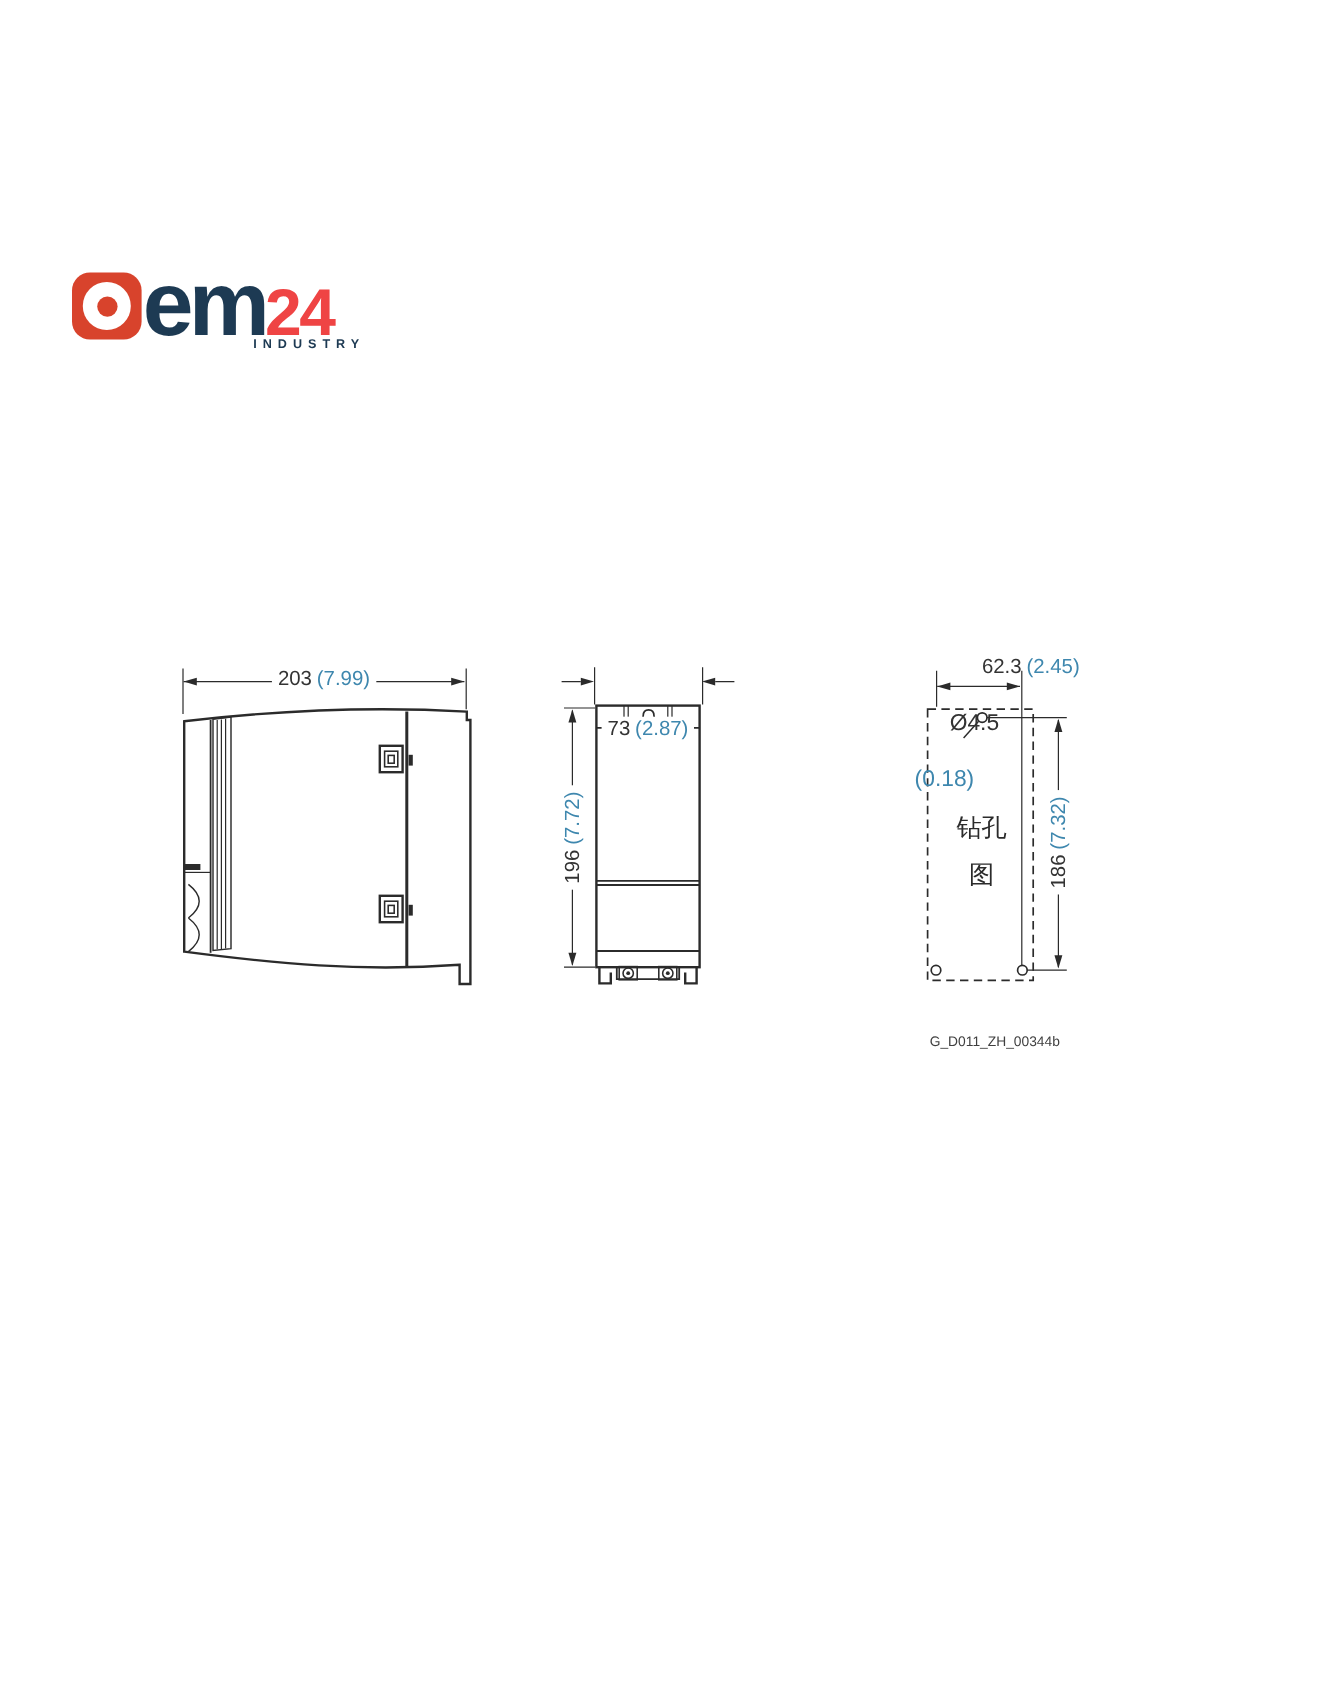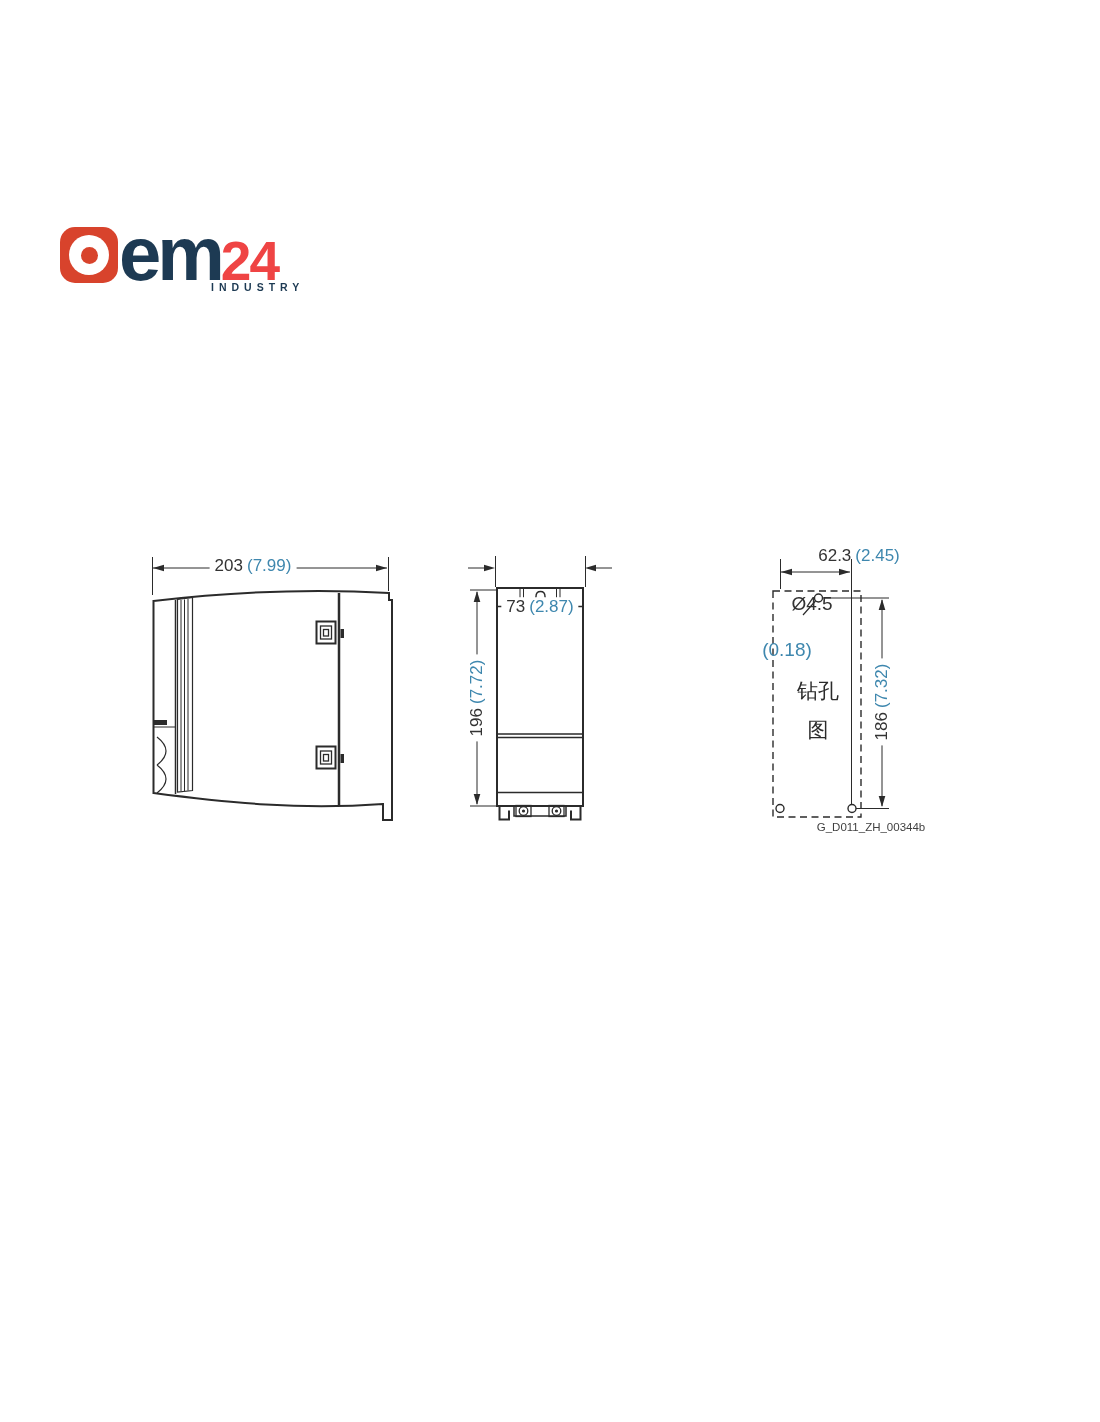--- a/index.html
+++ b/index.html
@@ -115,21 +115,21 @@
       <circle cx="852" cy="808.5" r="4" stroke-width="1.4" fill="#fff"></circle>
       <path d="M822.5 598 H889" stroke-width="1"></path>
       <path d="M815.5 601 L803 615" stroke-width="1.2"></path>
       <path d="M856 808.5 H889" stroke-width="1"></path>
       <path d="M882 600 V806" stroke-width="1"></path>
       <polygon points="882,599 878.7,610 885.3,610" fill="#2b2b2b" stroke="none"></polygon>
       <polygon points="882,807 878.7,796 885.3,796" fill="#2b2b2b" stroke="none"></polygon>
     </g>
   </svg>
 
-  <div class="dim-label" style="left:253px;top:566px;">
+  <div class="dim-label" style="left:270px;top:566px;">
     <span>203</span><span class="inch">(7.99)</span>
   </div>
 
   <div class="dim-label" style="left:540px;top:565px;margin-top:42px;">
     <span>73</span><span class="inch">(2.87)</span>
   </div>
 
   <div class="dim-label rot" style="left:477px;top:698px;">
     <span>196</span><span class="inch">(7.72)</span>
   </div>
@@ -145,15 +145,15 @@
   <div class="hole-label" style="left:812px;top:604px;">
     <span>Ø4.5</span>
   </div>
   <div class="hole-label inch2" style="left:787px;top:650px;color:#3E87AE;">
     <span>(0.18)</span>
   </div>
 
   <div class="caption" style="left:818px;top:691px;">钻孔</div>
   <div class="caption" style="left:818px;top:730px;">图</div>
 
-  <div class="figcode" style="left:829px;top:827px;margin-left:42px;">G_D011_ZH_00344b</div>
+  <div class="figcode" style="left:829px;top:869px;">G_D011_ZH_00344b</div>
 
 </div>
 
 </body></html>

